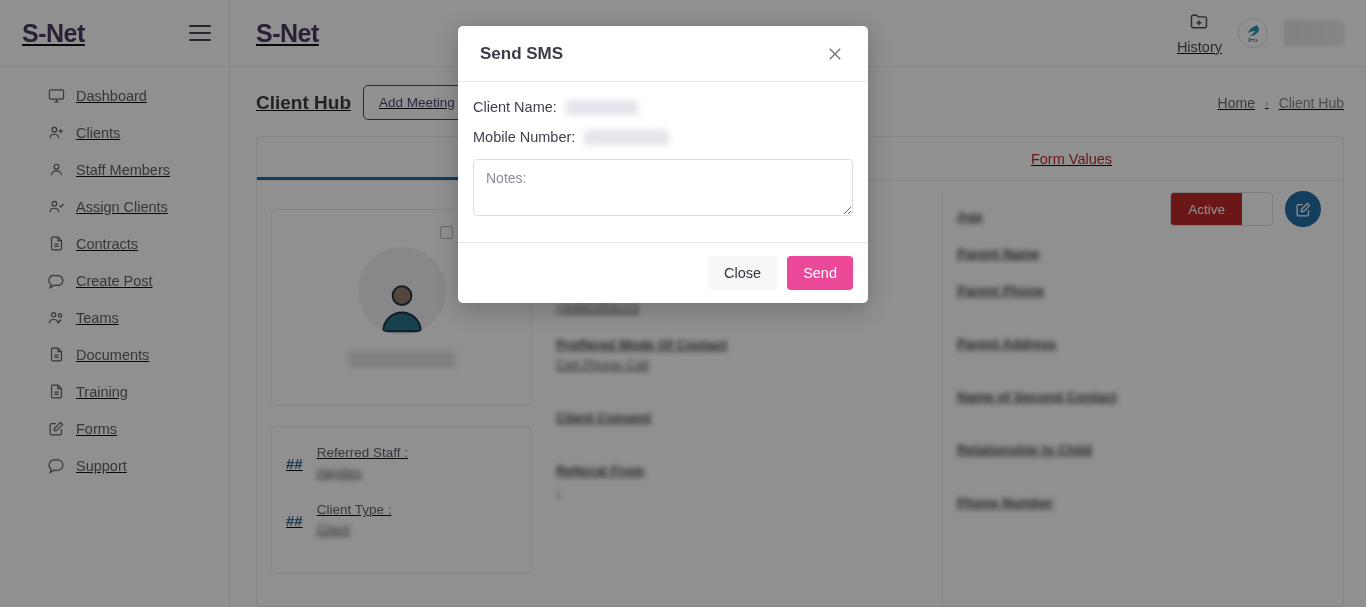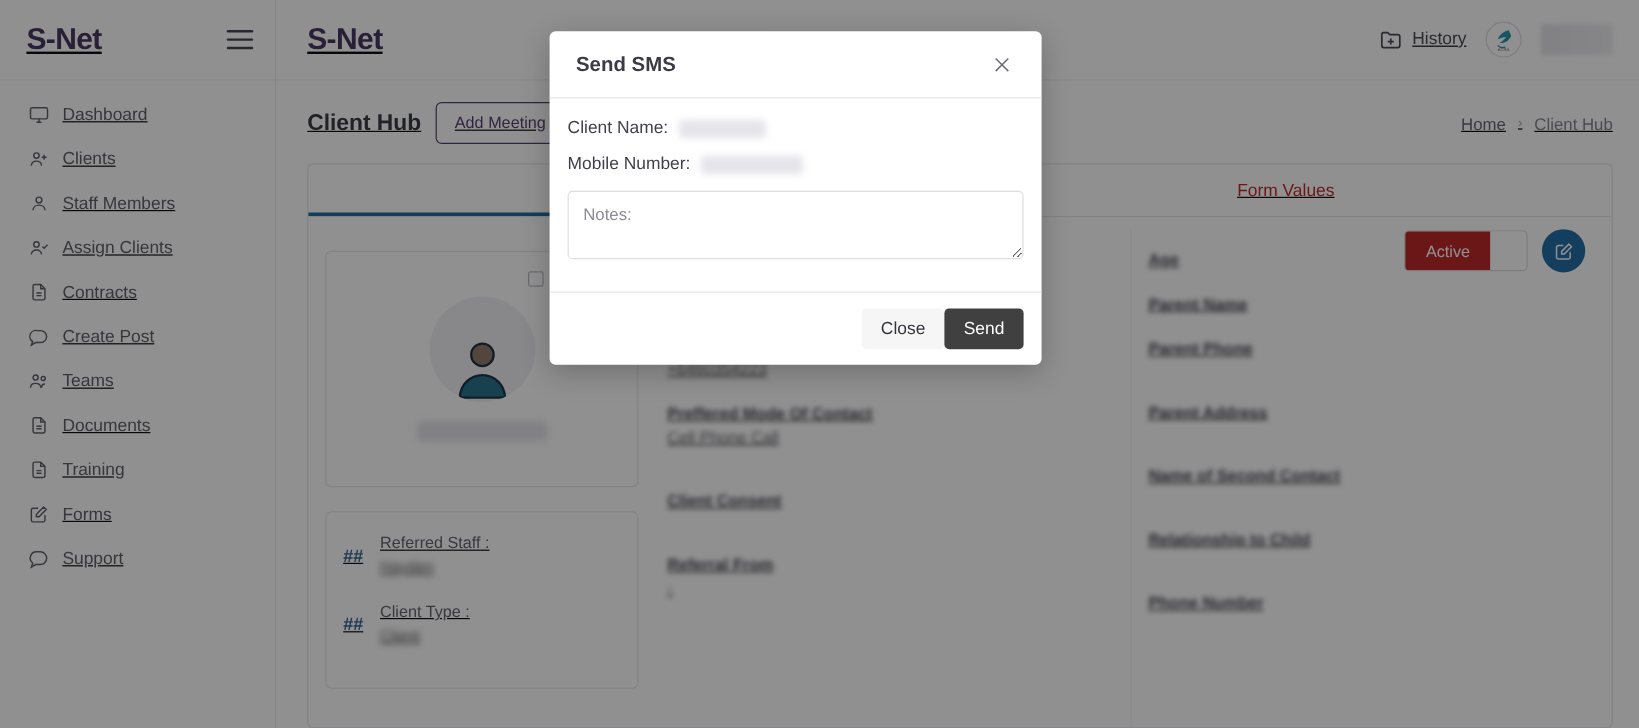--- a/index.html
+++ b/index.html
@@ -26,21 +26,21 @@
     justify-content: space-between; padding: 0 18px 0 22px;
     border-bottom: 1px solid #eeeef3;
   }
   .brand {
     font-size: 25px; font-weight: bold; color: #3d2a56;
     letter-spacing: -0.5px; font-family: "Liberation Sans", sans-serif;
   }
   .burger { width: 22px; display: flex; flex-direction: column; gap: 5px; cursor: pointer; }
   .burger span { display: block; height: 2px; background: #3a3a48; border-radius: 2px; }
 
-  .nav { padding-top: 10px; }
+  .nav { padding-top: 10px; padding-left: 24px; }
   .nav-item {
     display: flex; align-items: center; gap: 11px;
     height: 37px; padding-left: 24px; cursor: pointer;
     color: #565663; font-size: 14.5px;
   }
   .nav-icon { width: 17px; height: 17px; flex: 0 0 17px; color: #565663; display: block; }
   .nav-icon svg { width: 17px; height: 17px; display: block; }
 
   
   .main { flex: 1; display: flex; flex-direction: column; min-width: 0; background: #ffffff; }
@@ -49,21 +49,21 @@
     height: 67px; display: flex; align-items: center;
     padding: 0 22px 0 26px; border-bottom: 1px solid #eeeef3;
     background: #ffffff;
   }
   .topbar-brand {
     font-size: 25px; font-weight: bold; color: #3d2a56; letter-spacing: -0.5px;
   }
   .topbar-right { margin-left: auto; display: flex; align-items: center; gap: 16px; }
   .history-btn {
     display: flex; align-items: center; gap: 8px; cursor: pointer;
-    color: #3f3f4d; font-size: 14.5px;
+    color: #3f3f4d; font-size: 14.5px; flex-direction: column;
   }
   .history-btn svg { width: 20px; height: 20px; display: block; }
   .logo-circle {
     width: 30px; height: 30px; border-radius: 50%;
     background: #ffffff; border: 1px solid #dcdce4;
     display: flex; align-items: center; justify-content: center;
     overflow: hidden;
   }
   .user-chip {
     width: 60px; height: 26px; border-radius: 3px;
@@ -188,28 +188,28 @@
   .req-star { color: #e8503a; font-size: 13px; }
   textarea.notes {
     width: 100%; height: 57px; resize: vertical;
     border: 1px solid #dededf; border-radius: 4px;
     padding: 10px 12px; font-size: 14px; color: #3f3f4c;
     font-family: "Liberation Sans", sans-serif; outline: none;
   }
   textarea.notes::placeholder { color: #8c8c98; }
   .modal-footer {
     border-top: 1px solid #e6e6ec; padding: 13px 15px;
-    display: flex; justify-content: flex-end; 
+    display: flex; justify-content: flex-end; gap: 10px;
   }
   .btn {
     border: none; border-radius: 4px; font-size: 14.5px;
     padding: 9px 16px; cursor: pointer; font-family: "Liberation Sans", sans-serif;
   }
   .btn-close { background: #f6f6f7; color: #33333f; }
-  .btn-send { background: #404040; color: #ffffff; }
+  .btn-send { background: #ec4899; color: #ffffff; }
 </style>
 </head>
 <body>
 
 <div id="app">
 
   <div class="page">
 
     <aside class="sidebar">
       <div class="brand-row">

